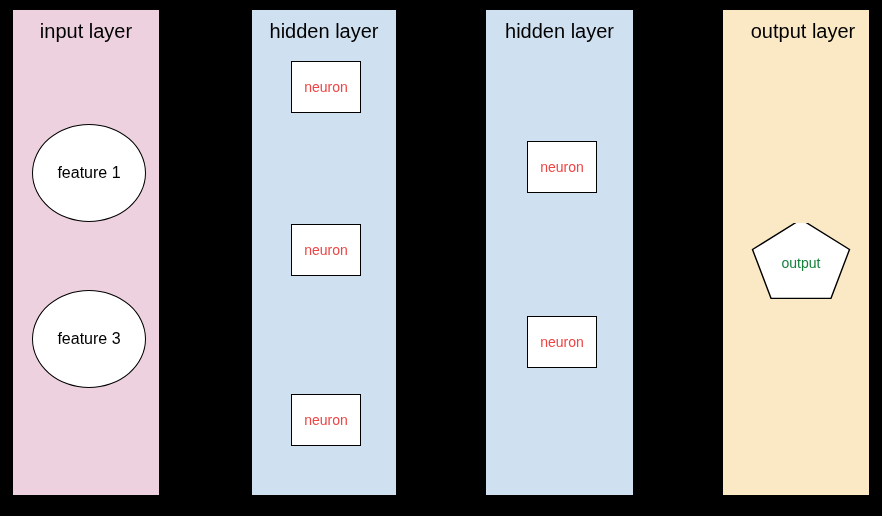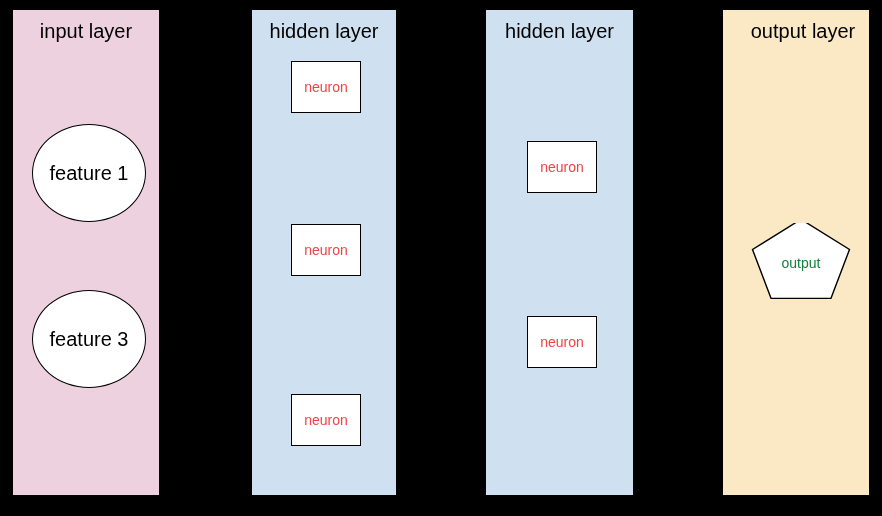--- a/index.html
+++ b/index.html
@@ -42,21 +42,21 @@
   
   .node-circle {
     position: absolute;
     background: #ffffff;
     border: 1.4px solid #000000;
     border-radius: 50%;
     box-sizing: border-box;
     display: flex;
     align-items: center;
     justify-content: center;
-    font-size: 20px;
+    font-size: 16px;
     color: #000000;
   }
   .node-box {
     position: absolute;
     background: #ffffff;
     border: 1.4px solid #000000;
     box-sizing: border-box;
     display: flex;
     align-items: center;
     justify-content: center;

